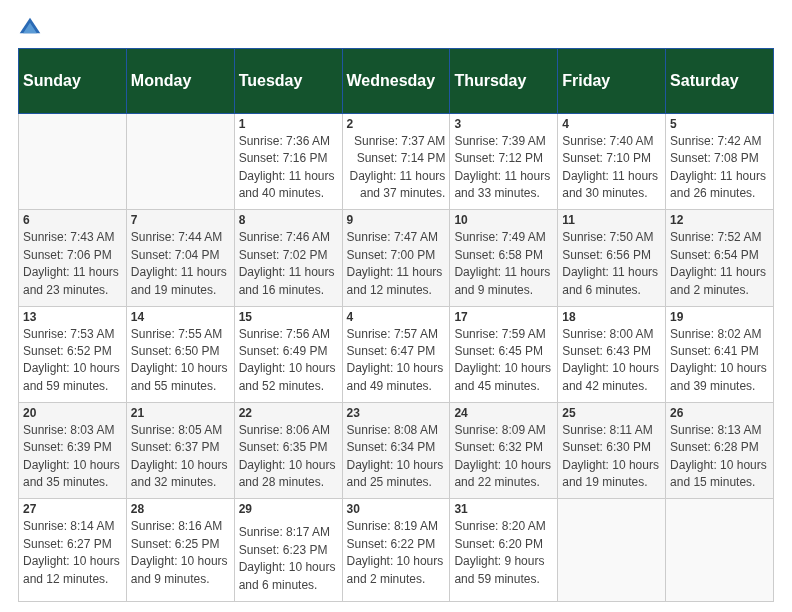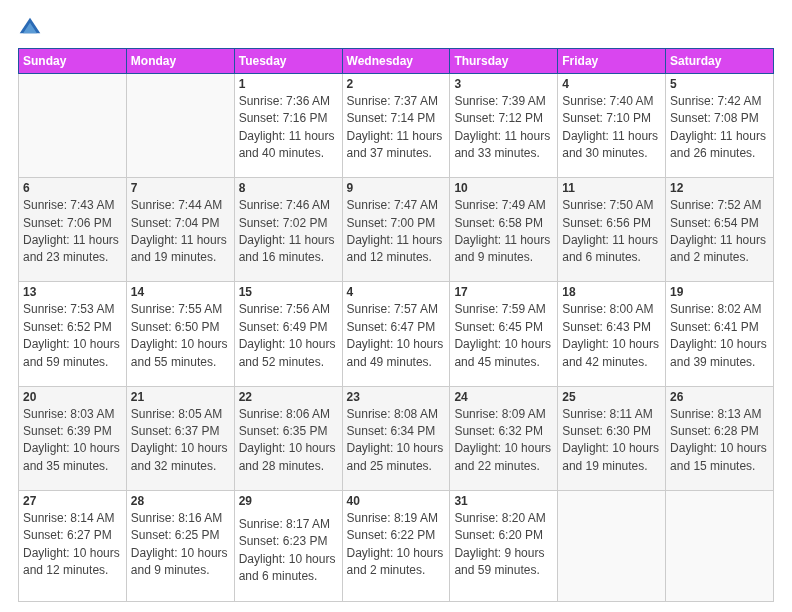--- a/index.html
+++ b/index.html
@@ -62,25 +62,25 @@
       color: #555;
     }
     .calendar {
       flex: 1;
       border: 1px solid #ccc;
       border-collapse: collapse;
       width: 100%;
       table-layout: fixed;
     }
     .calendar thead tr th {
-      background: #d946ef;
+      background: #14532d;
       color: #fff;
-      font-size: 12px;
+      font-size: 16px;
       font-weight: bold;
-      padding: 5px 4px;
+      padding: 23px 4px;
       text-align: left;
       border: 1px solid #1f55a0;
     }
     .calendar tbody tr td {
       border: 1px solid #ccc;
       vertical-align: top;
       padding: 3px 4px;
       font-size: 10.5px;
       color: #333;
       background: #fff;
@@ -142,21 +142,21 @@
           <td class="empty-cell"></td>
           <td class="empty-cell"></td>
           <td>
             <span class="day-number">1</span>
             <div class="day-info" style="white-space: pre-line;">Sunrise: 7:36 AM
 Sunset: 7:16 PM
 Daylight: 11 hours and 40 minutes.</div>
           </td>
           <td>
             <span class="day-number">2</span>
-            <div class="day-info" style="white-space: pre-line;">Sunrise: 7:37 AM
+            <div class="day-info" style="white-space: pre-line; text-align: right;">Sunrise: 7:37 AM
 Sunset: 7:14 PM
 Daylight: 11 hours and 37 minutes.</div>
           </td>
           <td>
             <span class="day-number">3</span>
             <div class="day-info" style="white-space: pre-line;">Sunrise: 7:39 AM
 Sunset: 7:12 PM
 Daylight: 11 hours and 33 minutes.</div>
           </td>
           <td>
@@ -317,21 +317,21 @@
 Sunset: 6:25 PM
 Daylight: 10 hours and 9 minutes.</div>
           </td>
           <td>
             <span class="day-number">29</span>
             <div class="day-info" style="white-space: pre-line; margin-top: 8px;">Sunrise: 8:17 AM
 Sunset: 6:23 PM
 Daylight: 10 hours and 6 minutes.</div>
           </td>
           <td>
-            <span class="day-number">40</span>
+            <span class="day-number">30</span>
             <div class="day-info" style="white-space: pre-line;">Sunrise: 8:19 AM
 Sunset: 6:22 PM
 Daylight: 10 hours and 2 minutes.</div>
           </td>
           <td>
             <span class="day-number">31</span>
             <div class="day-info" style="white-space: pre-line;">Sunrise: 8:20 AM
 Sunset: 6:20 PM
 Daylight: 9 hours and 59 minutes.</div>
           </td>

